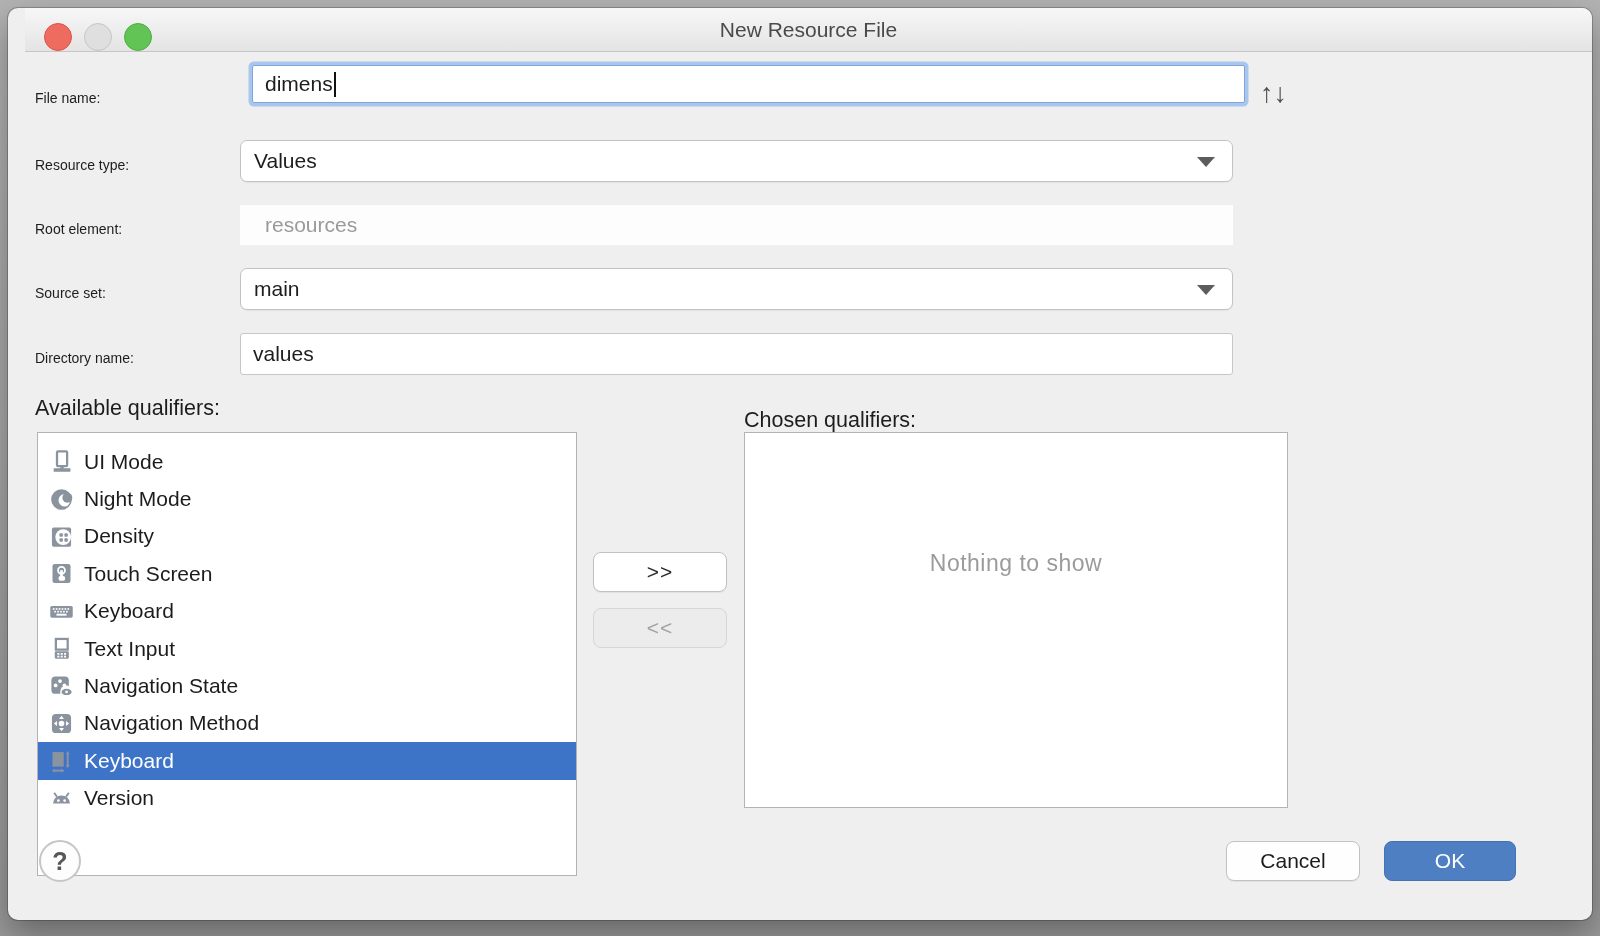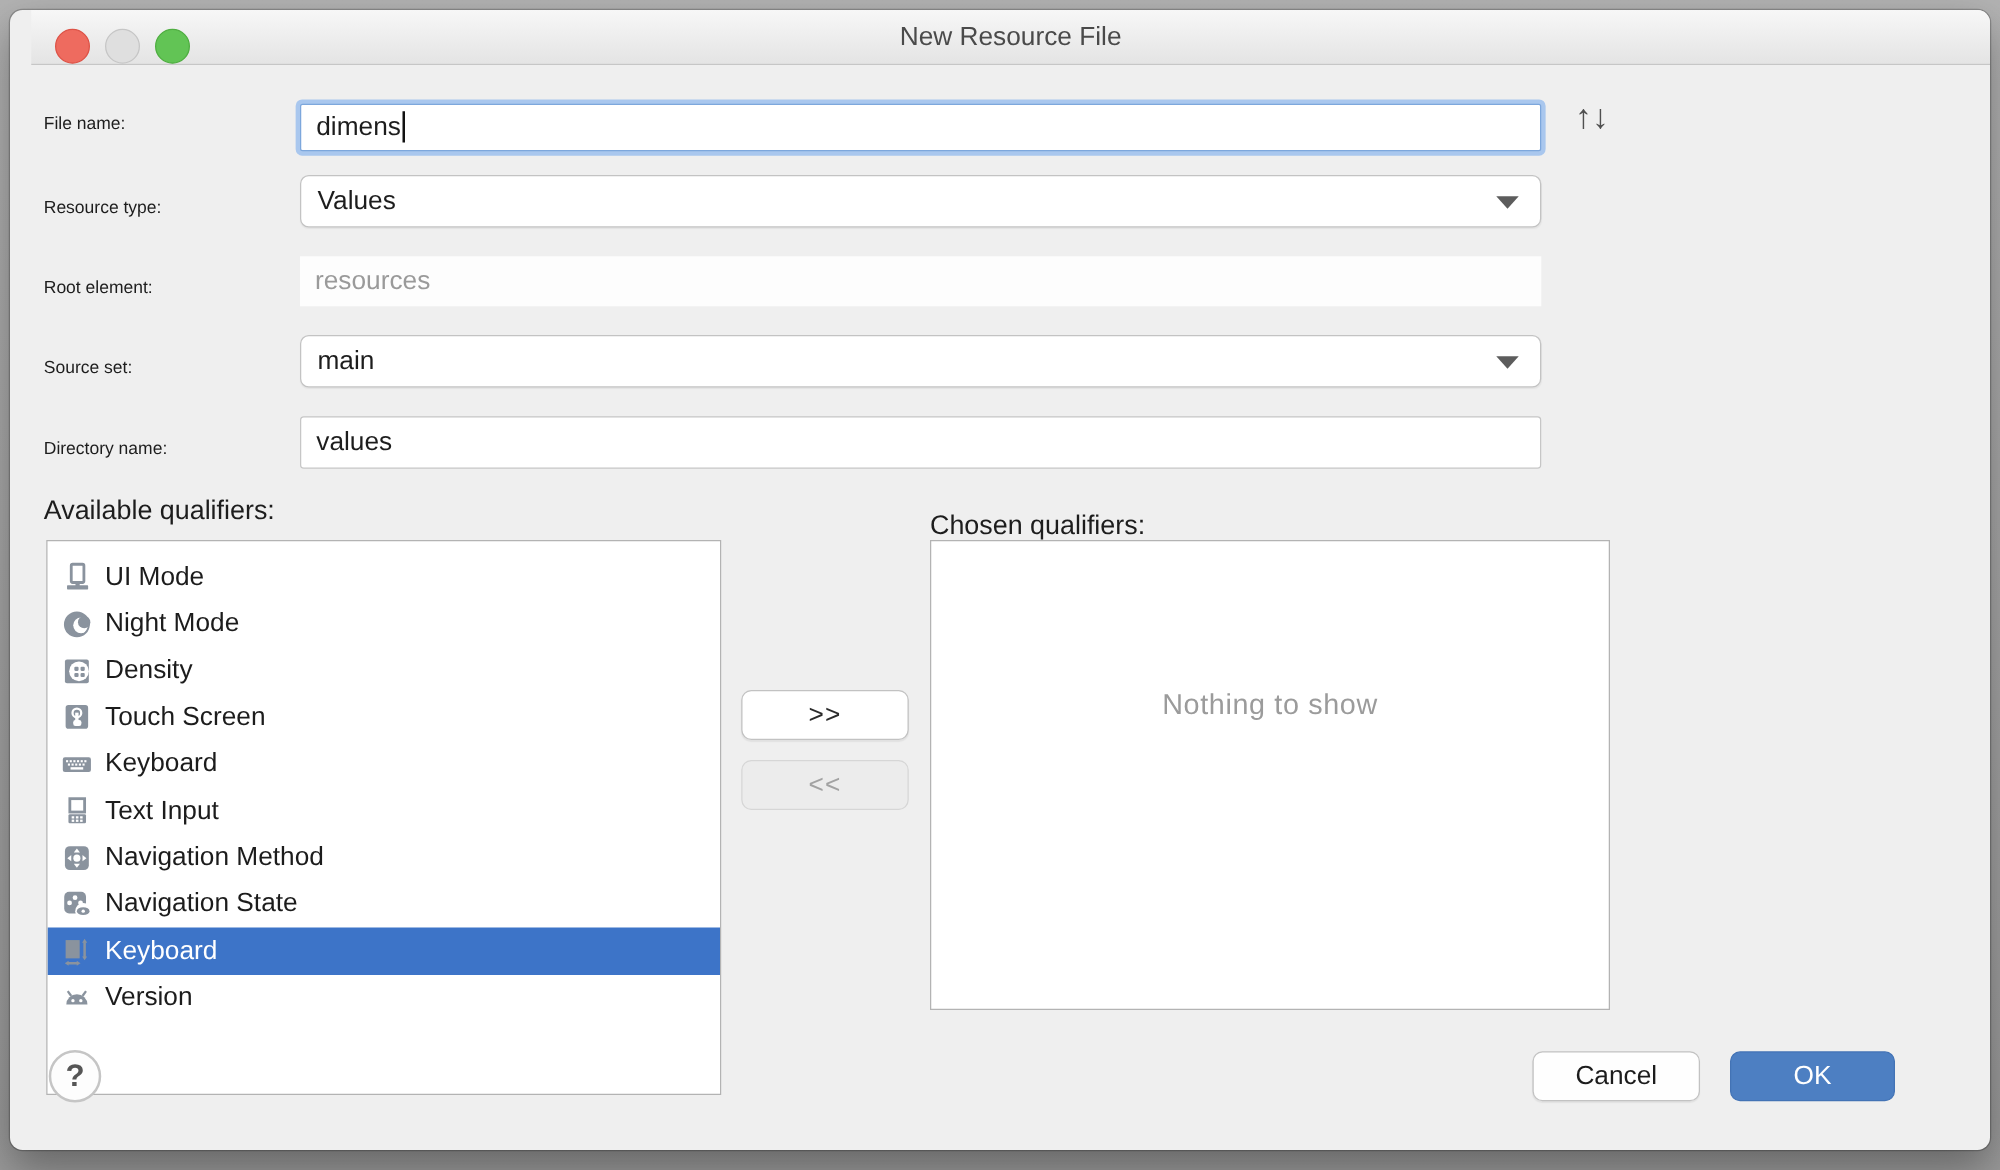--- a/index.html
+++ b/index.html
@@ -41,21 +41,21 @@
   }
   .text-field.focused {
     border: 1px solid #7da7dc;
     box-shadow: 0 0 0 3.5px #a9c7ee;
     border-radius: 2px;
   }
   .caret { display: inline-block; width: 2px; height: 25px; background: #111;
            vertical-align: middle; margin-left: 1px; position: relative; top: -1px; }
   .flat-field {
     position: absolute; left: 232px; width: 993px; height: 40px;
-    background: #fdfdfd; font-size: 21px; line-height: 40px; padding-left: 12px;
+    background: #fdfdfd; font-size: 21px; line-height: 40px; padding-left: 25px;
     color: #9a9a9a;
   }
   .combo {
     position: absolute; left: 232px; width: 993px; height: 42px;
     background: #ffffff; border: 1px solid #c3c3c3; border-radius: 7px;
     font-size: 21px; line-height: 40px; padding-left: 13px; color: #1d1d1d;
     box-shadow: 0 1px 1px rgba(0,0,0,.05);
   }
   .combo-arrow {
     position: absolute; right: 17px; top: 16px; width: 0; height: 0;
@@ -116,21 +116,21 @@
 <div class="dialog">
 
   <div class="titlebar">
     <div class="traffic t-red"></div>
     <div class="traffic t-gray"></div>
     <div class="traffic t-green"></div>
     <div class="title-text">New Resource File</div>
   </div>
 
   <div class="row-label" style="top: 82px;">File name:</div>
-  <div class="text-field focused" style="top: 75px;"><span>dimens</span><span class="caret"></span></div>
+  <div class="text-field focused" style="top: 57px; margin-left: 12px;"><span>dimens</span><span class="caret"></span></div>
   <div class="sort-icon">↑↓</div>
 
   <div class="row-label" style="top: 149px;">Resource type:</div>
   <div class="combo" style="top: 132px;">
     <span>Values</span>
     <span class="combo-arrow"></span>
   </div>
 
   <div class="row-label" style="top: 213px;">Root element:</div>
   <div class="flat-field" style="top: 197px;">
@@ -232,48 +232,48 @@
               <rect x="11.3" y="18.4" width="1.8" height="1.6"></rect>
               <rect x="14.3" y="18.4" width="1.8" height="1.6"></rect>
             </g>
           </svg>
         </span>
         <span>Text Input</span>
       </div>
       <div class="q-item">
         <span class="q-icon">
           <svg viewBox="0 0 24 24">
-            <rect x="3.5" y="3.5" width="17" height="17" rx="3.5" fill="#8A939E"></rect>
-            <circle cx="12" cy="12" r="2.5" fill="#fff"></circle>
-            <g fill="#fff">
-              <polygon points="12,5.2 14.2,8 9.8,8"></polygon>
-              <polygon points="12,18.8 14.2,16 9.8,16"></polygon>
-              <polygon points="5.2,12 8,9.8 8,14.2"></polygon>
-              <polygon points="18.8,12 16,9.8 16,14.2"></polygon>
-            </g>
-          </svg>
-        </span>
-        <span>Navigation Method</span>
-      </div>
-      <div class="q-item">
-        <span class="q-icon">
-          <svg viewBox="0 0 24 24">
             <rect x="3" y="3" width="15.5" height="15.5" rx="3.5" fill="#8A939E"></rect>
             <g fill="#fff">
               <circle cx="10.7" cy="7.2" r="1.7"></circle>
               <circle cx="6.8" cy="11" r="1.7"></circle>
               <circle cx="14.6" cy="11" r="1.7"></circle>
             </g>
             <circle cx="16.5" cy="16.8" r="5.7" fill="#fff"></circle>
             <ellipse cx="16.5" cy="16.8" rx="4.5" ry="2.8" fill="#8A939E"></ellipse>
             <circle cx="16.5" cy="16.8" r="1.2" fill="#fff"></circle>
           </svg>
         </span>
         <span>Navigation State</span>
       </div>
+      <div class="q-item">
+        <span class="q-icon">
+          <svg viewBox="0 0 24 24">
+            <rect x="3.5" y="3.5" width="17" height="17" rx="3.5" fill="#8A939E"></rect>
+            <circle cx="12" cy="12" r="2.5" fill="#fff"></circle>
+            <g fill="#fff">
+              <polygon points="12,5.2 14.2,8 9.8,8"></polygon>
+              <polygon points="12,18.8 14.2,16 9.8,16"></polygon>
+              <polygon points="5.2,12 8,9.8 8,14.2"></polygon>
+              <polygon points="18.8,12 16,9.8 16,14.2"></polygon>
+            </g>
+          </svg>
+        </span>
+        <span>Navigation Method</span>
+      </div>
       <div class="q-item selected" style="background: rgb(61, 116, 200);">
         <span class="q-icon">
           <svg viewBox="0 0 24 24">
             <rect x="4" y="4.5" width="10" height="13" fill="#8A939E"></rect>
             <path d="M17.5 6 v10.5" stroke="#8A939E" stroke-width="1.8"></path>
             <polygon points="17.5,3.6 15.7,6.4 19.3,6.4" fill="#8A939E"></polygon>
             <polygon points="17.5,18.9 15.7,16.1 19.3,16.1" fill="#8A939E"></polygon>
             <path d="M5.5 21 h7" stroke="#8A939E" stroke-width="1.8"></path>
             <polygon points="3.4,21 6.1,19.2 6.1,22.8" fill="#8A939E"></polygon>
             <polygon points="14.6,21 11.9,19.2 11.9,22.8" fill="#8A939E"></polygon>

